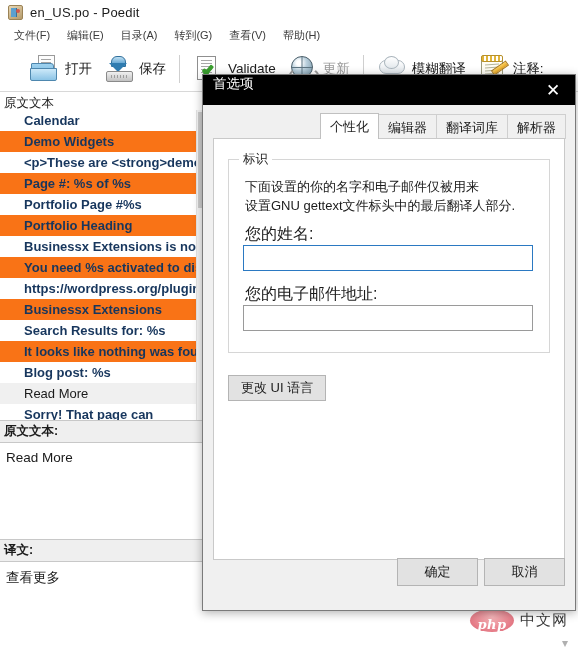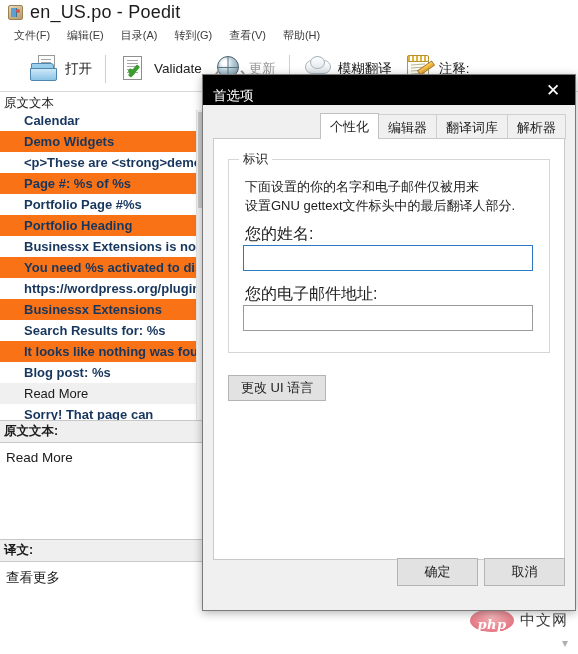--- a/index.html
+++ b/index.html
@@ -33,21 +33,21 @@
     box-sizing: border-box;
   }
   .app-icon:before {
     content:""; position:absolute; left:2px; top:2px; width:5px; height:9px;
     background:#5ba0d0; border-right:1px solid #3b6f96;
   }
   .app-icon:after {
     content:""; position:absolute; right:2px; top:3px; width:4px; height:4px;
     background:#d2574c; border-radius:50%;
   }
-  .title-text { font-size: 18px; color: #1b1b1b; letter-spacing:.2px; }
+  .title-text { font-size: 13px; color: #1b1b1b; letter-spacing:.2px; }
 
   .menubar {
     position: absolute; left: 0; top: 24px; width: 578px; height: 22px;
     background: #ffffff;
     display: flex; align-items: center;
     padding-left: 6px;
     box-sizing: border-box;
   }
   .menu-item {
     font-size: 11px; color: #3c3c3c;
@@ -252,21 +252,21 @@
   
   .dlg {
     position: absolute; left: 202px; top: 74px; width: 374px; height: 537px;
     background: #f0f0f0;
     border: 1px solid #7a7a7a;
     box-shadow: 0 2px 9px rgba(0,0,0,.30);
     box-sizing: border-box;
   }
   .dlg-title {
     height: 30px; background: #000000;
-    display:flex; align-items:flex-end; justify-content:space-between;
+    display:flex; align-items:flex-start; justify-content:space-between;
     padding-left: 10px;
   }
   .dlg-title-text { color:#ffffff; font-size:13.5px; }
   .dlg-close {
     width: 44px; height: 30px; display:flex; align-items:center; justify-content:center;
     color:#ffffff; font-size:17px; line-height:1; cursor:default;
   }
   .dlg-body {
     position:absolute; left:0; top:30px; right:0; bottom:0;
     background:#f0f0f0;
@@ -389,20 +389,28 @@
 
     <div class="tb-btn">
       <div class="ico ico-folder">
         <div class="sheet"></div>
           <div class="back"></div>
           <div class="front"></div>
       </div>
       <div class="tb-label">打开</div>
     </div>
 
+    <div class="tb-btn">
+      <div class="ico ico-save">
+        <div class="arrowbody"></div>
+          <div class="arrowtip"></div>
+          <div class="disk"></div>
+      </div>
+      <div class="tb-label">保存</div>
+    </div>
 
     <div class="tb-sep"></div>
 
     <div class="tb-btn">
       <div class="ico ico-val">
         <div class="doc"></div>
           <div class="chk"></div>
       </div>
       <div class="tb-label">Validate</div>
     </div>

